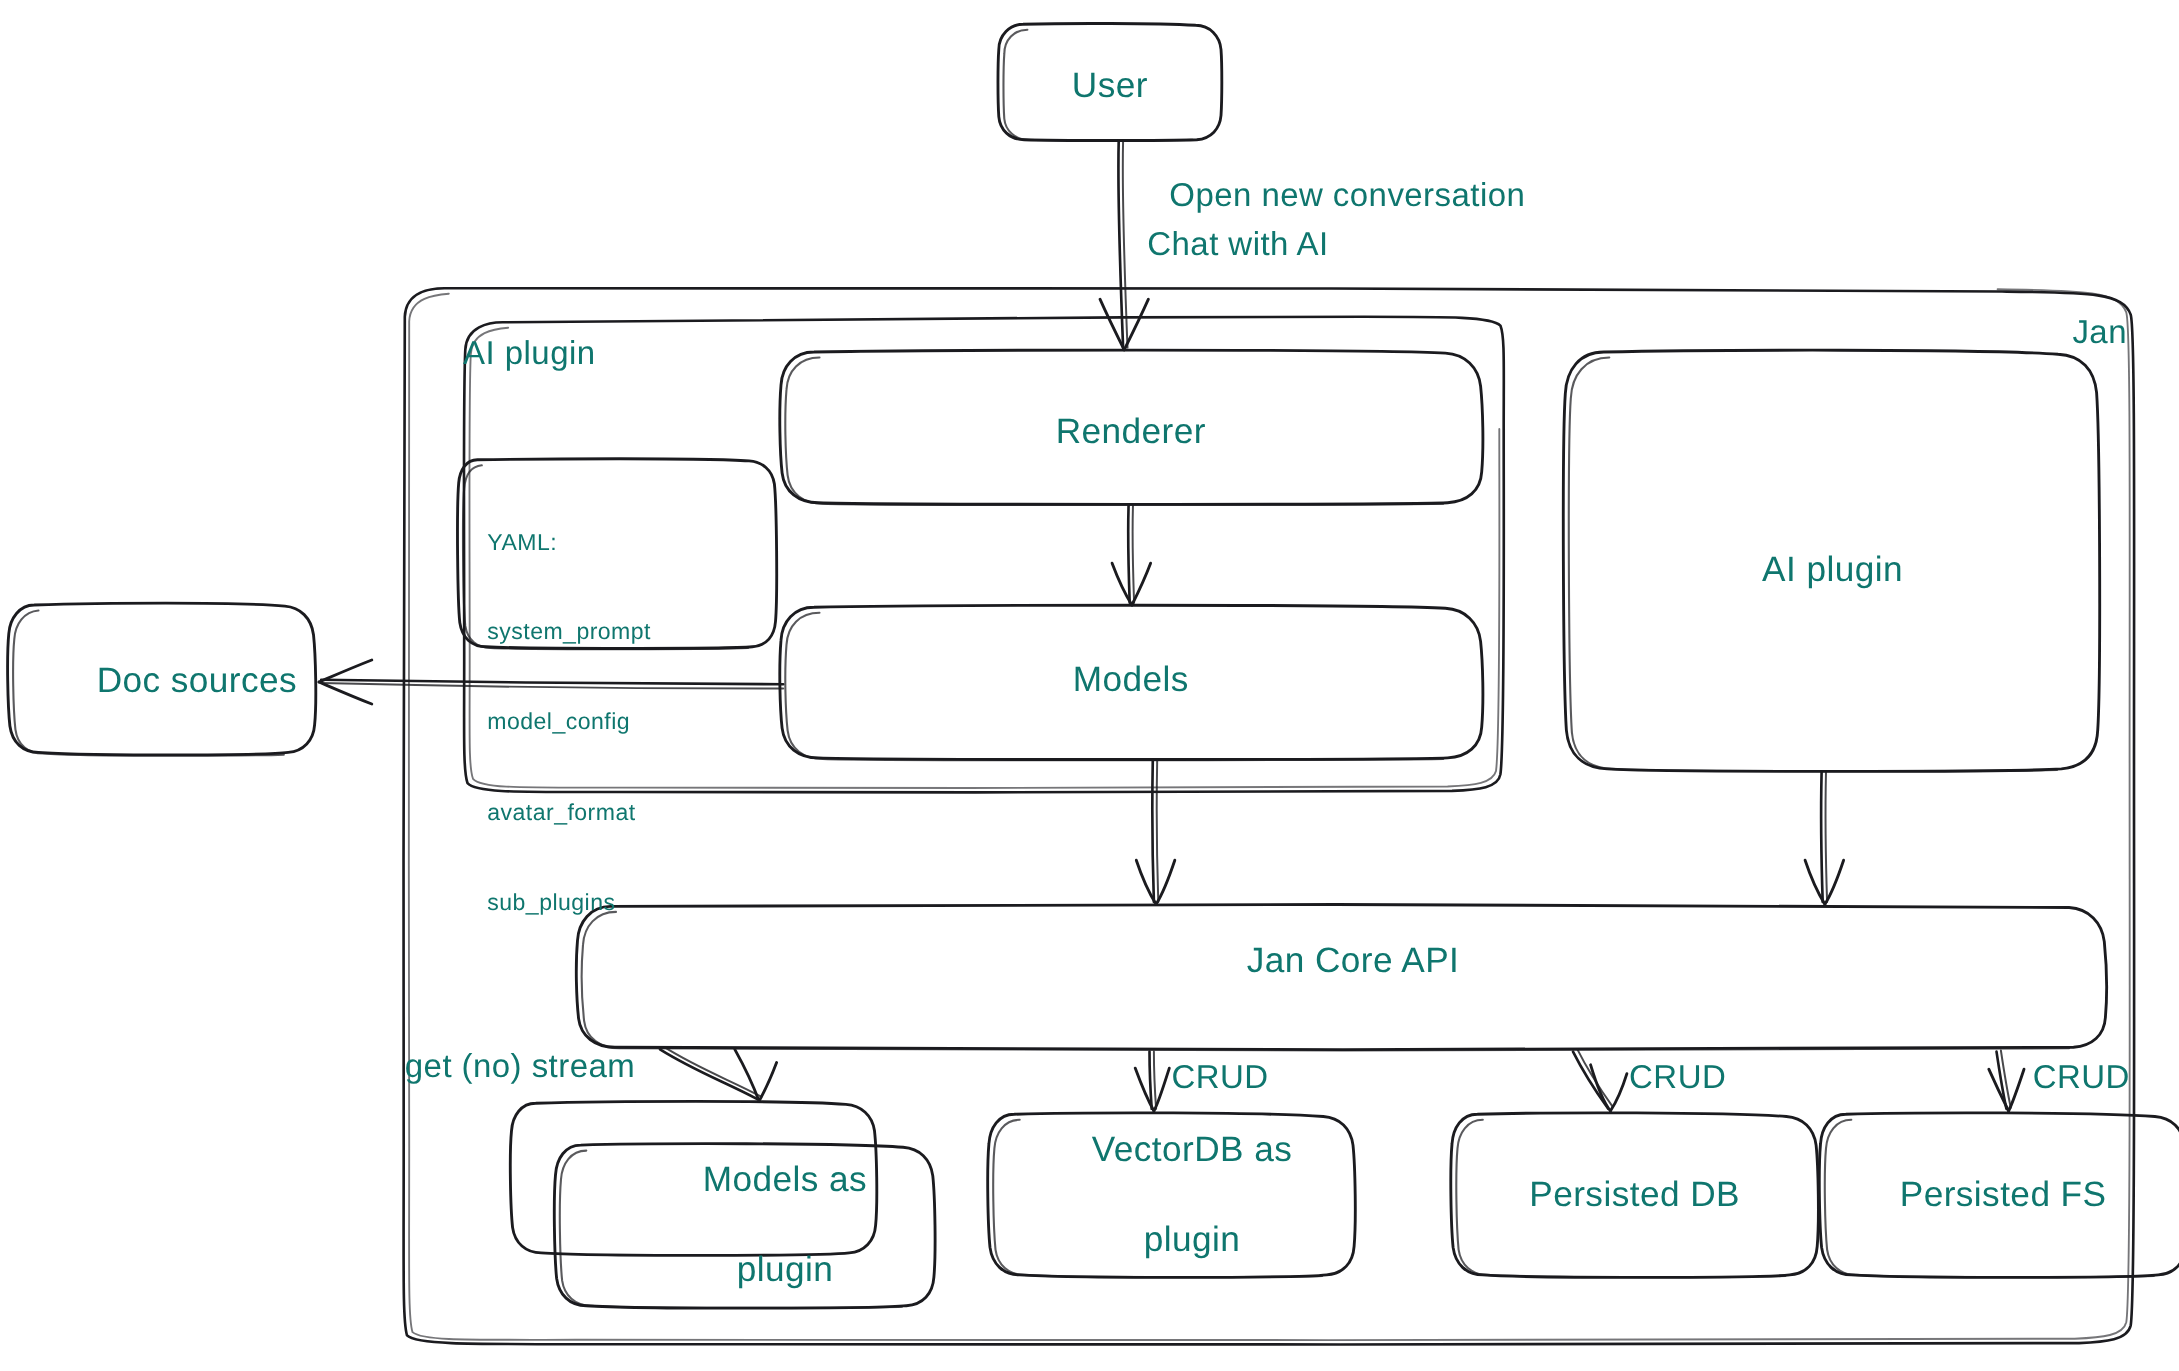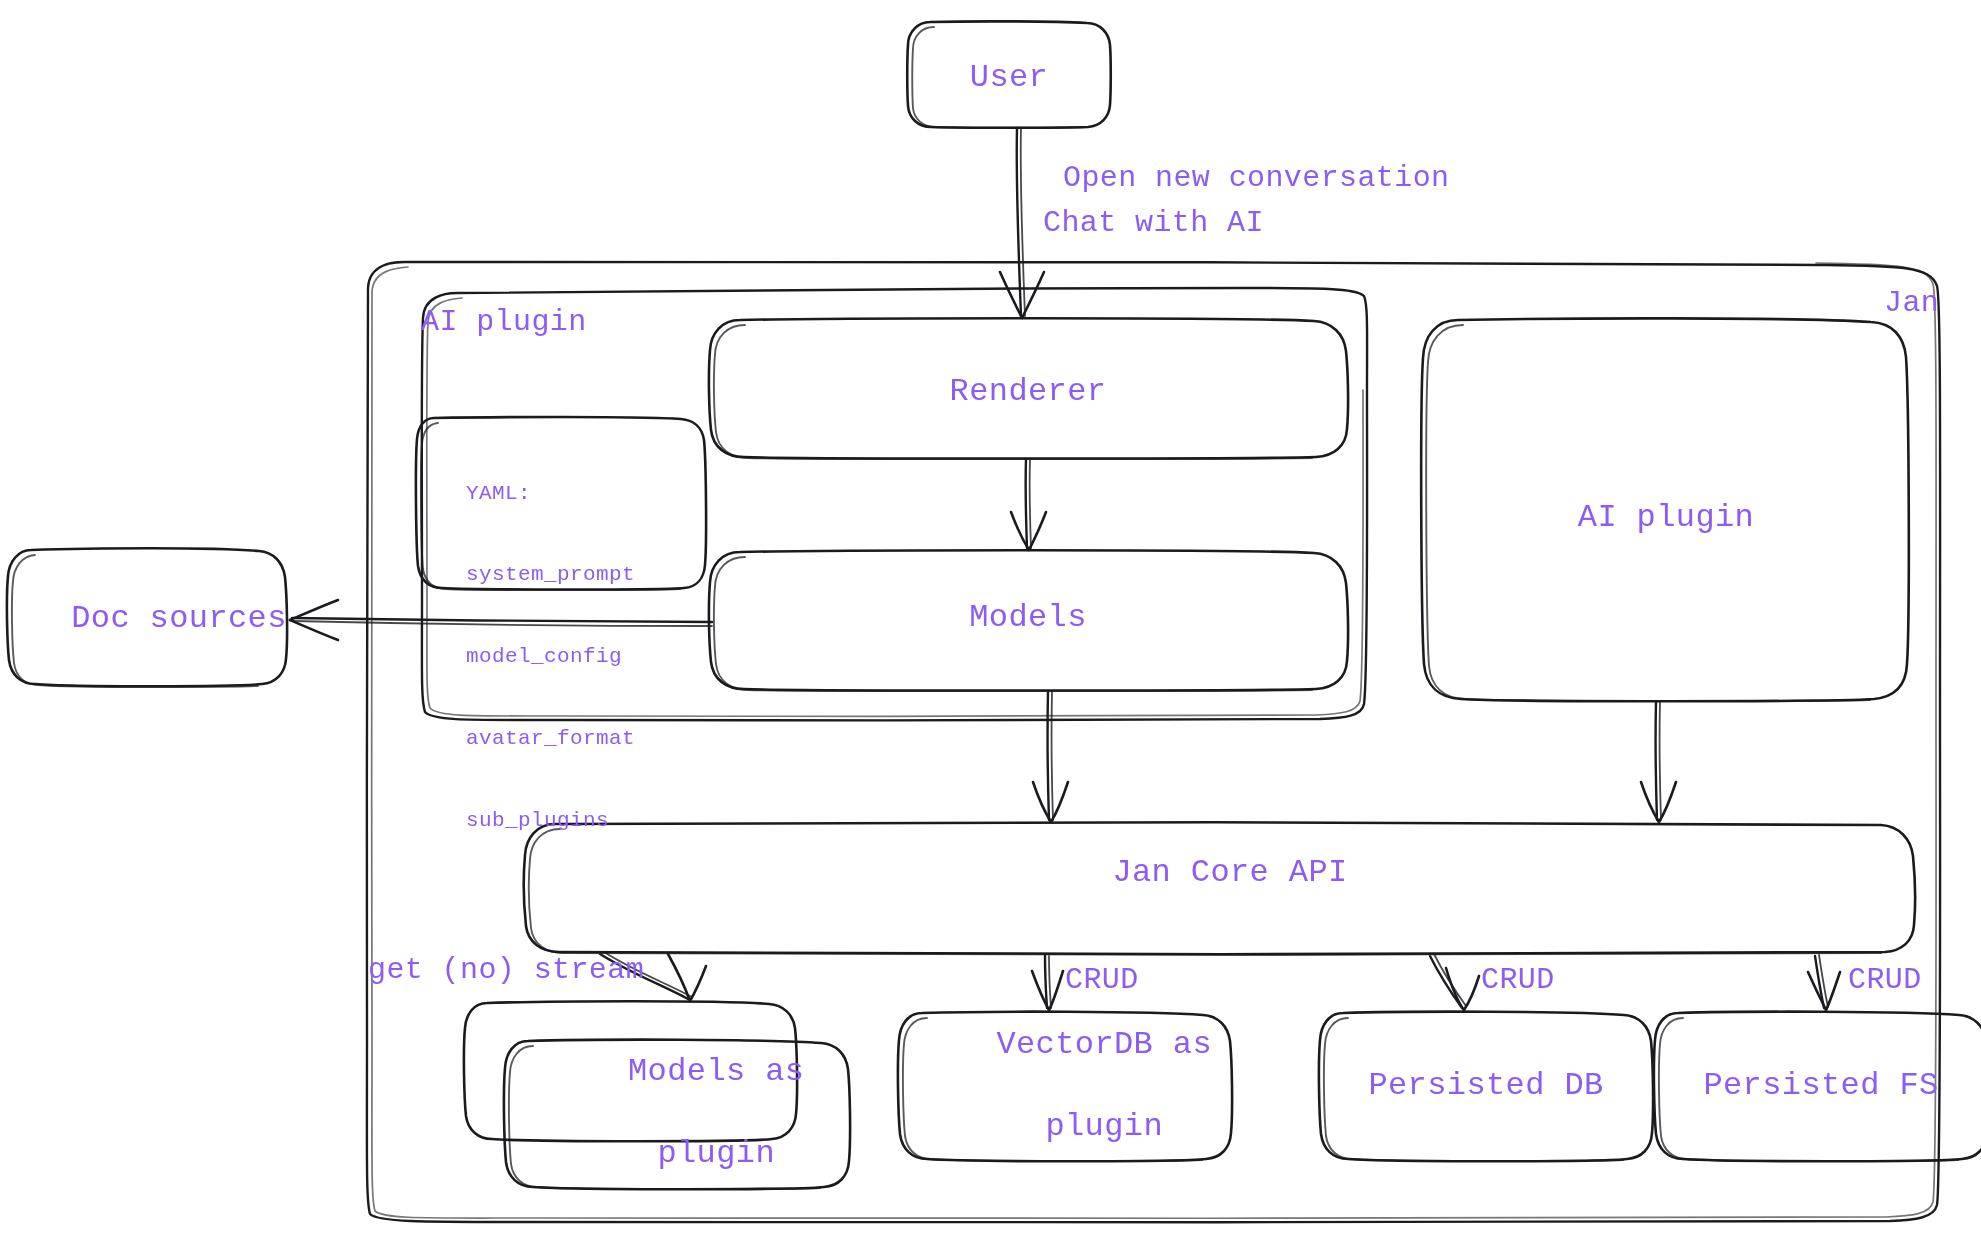--- a/index.html
+++ b/index.html
@@ -35,22 +35,22 @@
   .box-shape { stroke-width: 2.6; }
   .box-shape-2 { stroke-width: 1.9; opacity: 0.72; }
   .container-shape { stroke-width: 2.4; }
   .container-shape-2 { stroke-width: 1.7; opacity: 0.6; }
   .edge { stroke-width: 2.4; }
   .edge-thin { stroke-width: 1.8; opacity: 0.8; }
   .arrowhead { stroke-width: 2.6; }
 
   .lbl {
     position: absolute;
-    font-family: Liberation Mono, monospace;
-    color: #8b5cf6;
+    font-family: Liberation Sans, sans-serif;
+    color: #0f766e;
     white-space: pre;
     line-height: 1.22;
     letter-spacing: 0.4px;
   }
   .node-label {
     font-size: 32px;
     text-align: center;
     transform: translate(-50%, -50%);
   }
   .node-label.two-line { line-height: 1.28; }
@@ -60,21 +60,21 @@
   }
   .container-label {
     font-size: 30px;
     text-align: left;
   }
   .yaml-text {
     font-size: 21px;
     text-align: left;
     line-height: 1.30;
   }
-  .yaml-text .y-key { display: block; margin-left: 23px; }
+  .yaml-text .y-key { display: block; }
 </style>
 </head>
 <body>
 
 <div id="canvas">
 
   <svg class="layer" viewBox="0 0 1981 1246">
 
     <g>
       <path class="stroke container-shape" d="M 404 262
@@ -395,21 +395,21 @@
   <div class="lbl node-label" style="left:1028px; top:392px;">Renderer</div>
 
   <div class="lbl node-label" style="left:1028px; top:618px;">Models</div>
 
   <div class="lbl node-label" style="left:1666px; top:518px;">AI plugin</div>
 
   <div class="lbl node-label" style="left:1230px; top:873px;">Jan Core API</div>
 
   <div class="lbl node-label" style="left:147px; top:619px;margin-left:32px;">Doc sources</div>
 
-  <div class="lbl node-label two-line" style="left:677px; top:1113px;">
+  <div class="lbl node-label two-line" style="left:695px; top:1113px;">
     <span>Models as</span><br>
     <span>plugin</span>
   </div>
 
   <div class="lbl node-label two-line" style="left:1065px; top:1086px;">
     <span>VectorDB as</span><br>
     <span>plugin</span>
   </div>
 
   <div class="lbl node-label" style="left:1486px; top:1086px;text-align:center;">Persisted DB</div>

